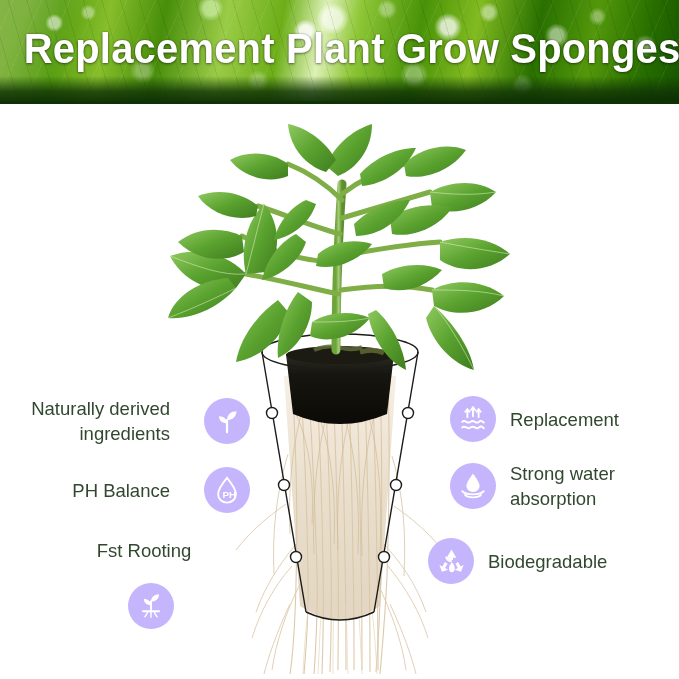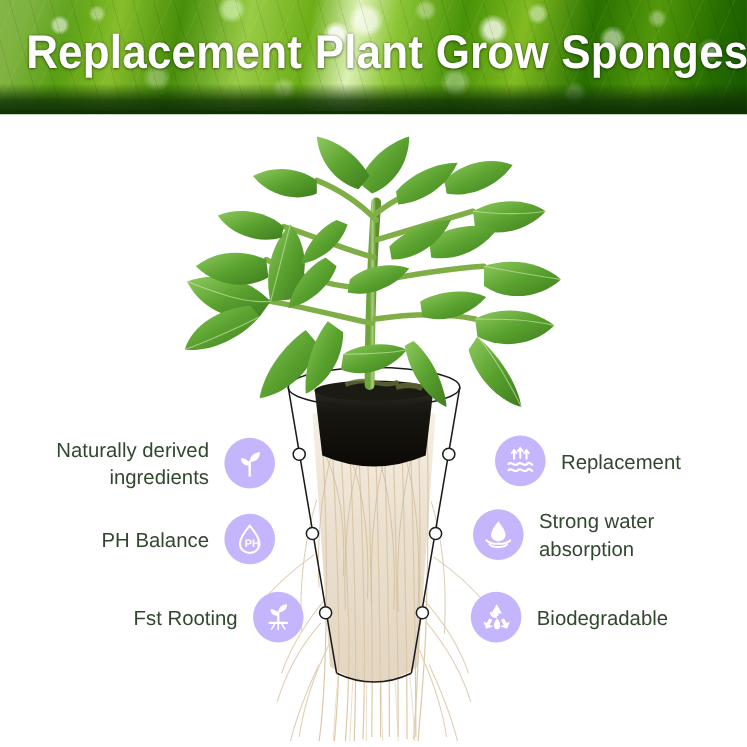--- a/index.html
+++ b/index.html
@@ -72,45 +72,45 @@
   
   .stage{position:absolute;left:0;top:104px;width:679px;height:575px;background:#fff;}
 
   .plant-wrap{position:absolute;left:60px;top:10px;width:560px;height:560px;}
   .plant-svg{position:absolute;left:0;top:0;}
 
   
   .feat{
     position:absolute;display:flex;align-items:center;
   }
-  .feat-left{justify-content:flex-end;}
+  .feat-left{justify-content:flex-end;gap:20px;}
   .feat-right{justify-content:flex-start;}
   .feat-label{
     color:#31482f;
     font-size:18.5px;line-height:25px;
     white-space:pre-line;
   }
   .feat-left .feat-label{text-align:right;margin-right:14px;}
   .feat-right .feat-label{text-align:left;margin-left:14px;}
 
   .badge{
     width:46px;height:46px;border-radius:50%;
     background:#c4b5fd;
     flex:0 0 46px;
     display:flex;align-items:center;justify-content:center;
   }
   .badge svg{display:block;}
 
   
   #feat-natural   {left:0px;  top:292px; width:250px;}
   #feat-ph        {left:0px;  top:363px; width:250px;}
-  #feat-rooting   {left:26px; top:434px; width:250px;}
+  #feat-rooting   {left:26px; top:434px; width:250px;flex-direction:column;}
   
   #feat-breathable{left:450px;top:292px; width:229px;}
-  #feat-absorption{left:430px;top:357px; width:229px;}
+  #feat-absorption{left:450px;top:357px; width:229px;}
   #feat-biodegrad {left:428px;top:434px; width:251px;}
 </style>
 </head>
 <body>
 
 <div id="page">
 
   <div class="banner">
     <div class="banner-photo"></div>
     <div class="banner-leafveins"></div>

